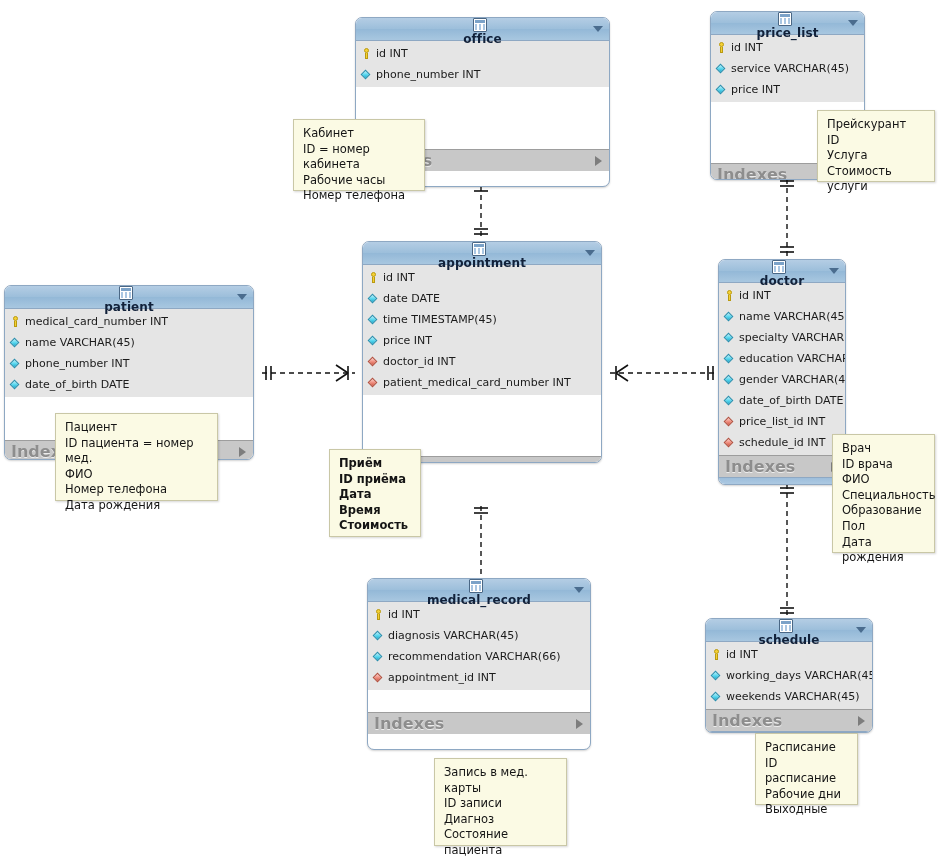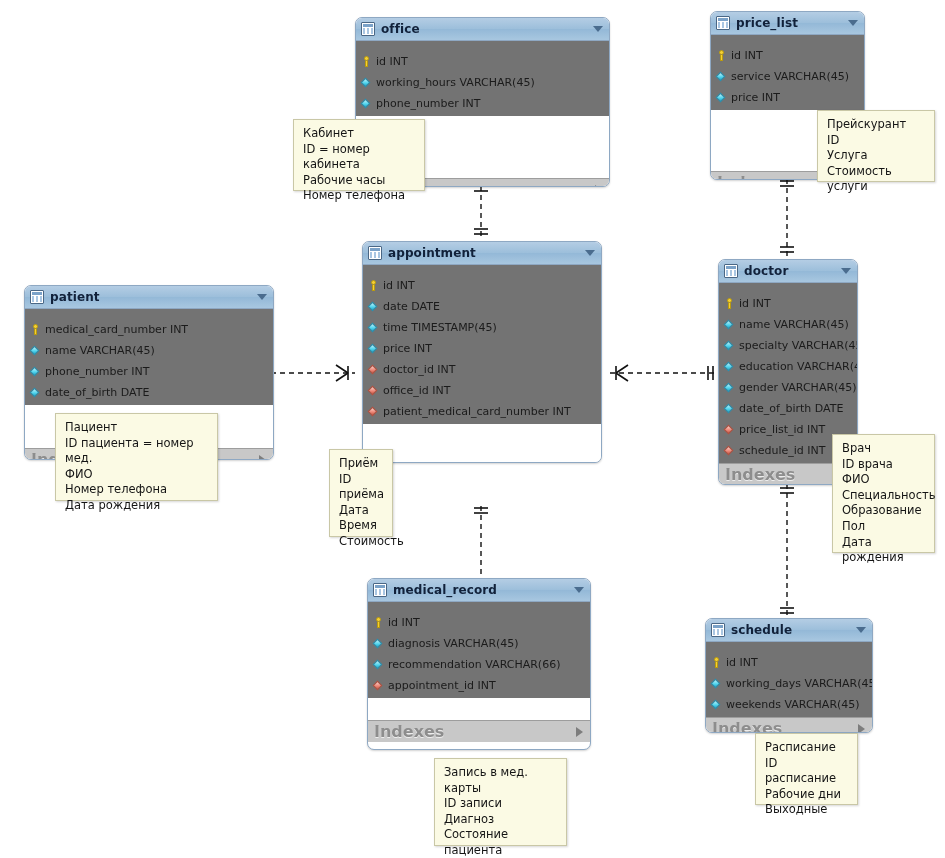--- a/index.html
+++ b/index.html
@@ -21,20 +21,21 @@
     overflow:hidden;
     z-index:10;
   }
   .tbl-hdr{
     height:22px;
     background:linear-gradient(to bottom,#b4cde4 0%,#9dbfdb 48%,#93b8d7 50%,#a8c7e0 100%);
     border-bottom:1px solid #8ea8c3;
     display:flex;align-items:center;
     padding:0 5px;
     position:relative;
+    flex-direction:column;
   }
   .tbl-ico{
     width:12px;height:12px;margin-right:6px;flex:0 0 auto;
     background:#ffffff;border:1px solid #4a6785;border-radius:1px;
     position:relative;
   }
   .tbl-ico:before{
     content:"";position:absolute;left:1px;top:1px;right:1px;height:3px;
     background:#7ba2c8;
   }
@@ -45,21 +46,21 @@
   }
   .tbl-name{
     font-size:12px;font-weight:bold;color:#11213a;letter-spacing:.1px;
     white-space:nowrap;
   }
   .tbl-caret{
     position:absolute;right:6px;top:50%;transform:translateY(-50%);
     width:0;height:0;border-left:5px solid transparent;border-right:5px solid transparent;
     border-top:6px solid #4a6c8e;
   }
-  .tbl-body{background:#737373;padding:10px 0 2px 0;}
+  .tbl-body{background:#e5e5e5;padding:2px 0 2px 0;}
   .fld{
     display:flex;align-items:center;height:21px;padding:0 4px 0 5px;
     font-size:11px;color:#1b1b1b;white-space:nowrap;
   }
   .bullet{width:11px;height:11px;margin-right:4px;flex:0 0 auto;position:relative;}
 
   
   .bullet.pk:before{
     content:"";position:absolute;left:3px;top:0;width:5px;height:5px;
     border-radius:50%;background:#f5d033;border:1px solid #b99a10;
@@ -185,24 +186,20 @@
       <span class="tbl-name">office</span>
       <span class="tbl-caret"></span>
     </div>
     <div class="tbl-body">
       <div class="fld">
           <span class="bullet pk"></span>
           <span>id INT</span>
         </div>
       <div class="fld">
           <span class="bullet col"></span>
-          <span>working_hours VARCHAR(45)</span>
-        </div>
-      <div class="fld">
-          <span class="bullet col"></span>
           <span>phone_number INT</span>
         </div>
     </div>
     <div class="tbl-spacer" style="height:62px;"></div>
     <div class="tbl-idx">
       <span>Indexes</span>
       <span class="arr"></span>
     </div>
 
   </div>
@@ -257,36 +254,32 @@
       <div class="fld">
           <span class="bullet col"></span>
           <span>price INT</span>
         </div>
       <div class="fld">
           <span class="bullet fk"></span>
           <span>doctor_id INT</span>
         </div>
       <div class="fld">
           <span class="bullet fk"></span>
-          <span>office_id INT</span>
-        </div>
-      <div class="fld">
-          <span class="bullet fk"></span>
           <span>patient_medical_card_number INT</span>
         </div>
     </div>
     <div class="tbl-spacer" style="height:61px;"></div>
     <div class="tbl-idx">
       <span>Indexes</span>
       <span class="arr"></span>
     </div>
     <div class="tbl-foot"></div>
   </div>
 
-  <div class="tbl" style="left:24px;top:285px;width:250px;height:175px;">
+  <div class="tbl" style="left:4px;top:285px;width:250px;height:175px;">
     <div class="tbl-hdr">
       <span class="tbl-ico"></span>
       <span class="tbl-name">patient</span>
       <span class="tbl-caret"></span>
     </div>
     <div class="tbl-body">
       <div class="fld">
           <span class="bullet pk"></span>
           <span>medical_card_number INT</span>
         </div>
@@ -304,21 +297,21 @@
         </div>
     </div>
     <div class="tbl-spacer" style="height:43px;"></div>
     <div class="tbl-idx">
       <span>Indexes</span>
       <span class="arr"></span>
     </div>
 
   </div>
 
-  <div class="tbl" style="left:718px;top:259px;width:140px;height:226px;">
+  <div class="tbl" style="left:718px;top:259px;width:128px;height:226px;">
     <div class="tbl-hdr">
       <span class="tbl-ico"></span>
       <span class="tbl-name">doctor</span>
       <span class="tbl-caret"></span>
     </div>
     <div class="tbl-body">
       <div class="fld">
           <span class="bullet pk"></span>
           <span>id INT</span>
         </div>
@@ -426,21 +419,21 @@
 ID
 Услуга
 Стоимость услуги</div>
 
   <div class="note" style="left:55px;top:413px;width:163px;height:88px;">Пациент
 ID пациента = номер мед.
 ФИО
 Номер телефона
 Дата рождения</div>
 
-  <div class="note" style="left:329px;top:449px;width:64px;height:88px;">Приём
+  <div class="note" style="left:329px;top:449px;width:92px;height:88px;font-weight:bold;">Приём
 ID приёма
 Дата
 Время
 Стоимость</div>
 
   <div class="note" style="left:832px;top:434px;width:103px;height:119px;">Врач
 ID врача
 ФИО
 Специальность
 Образование

